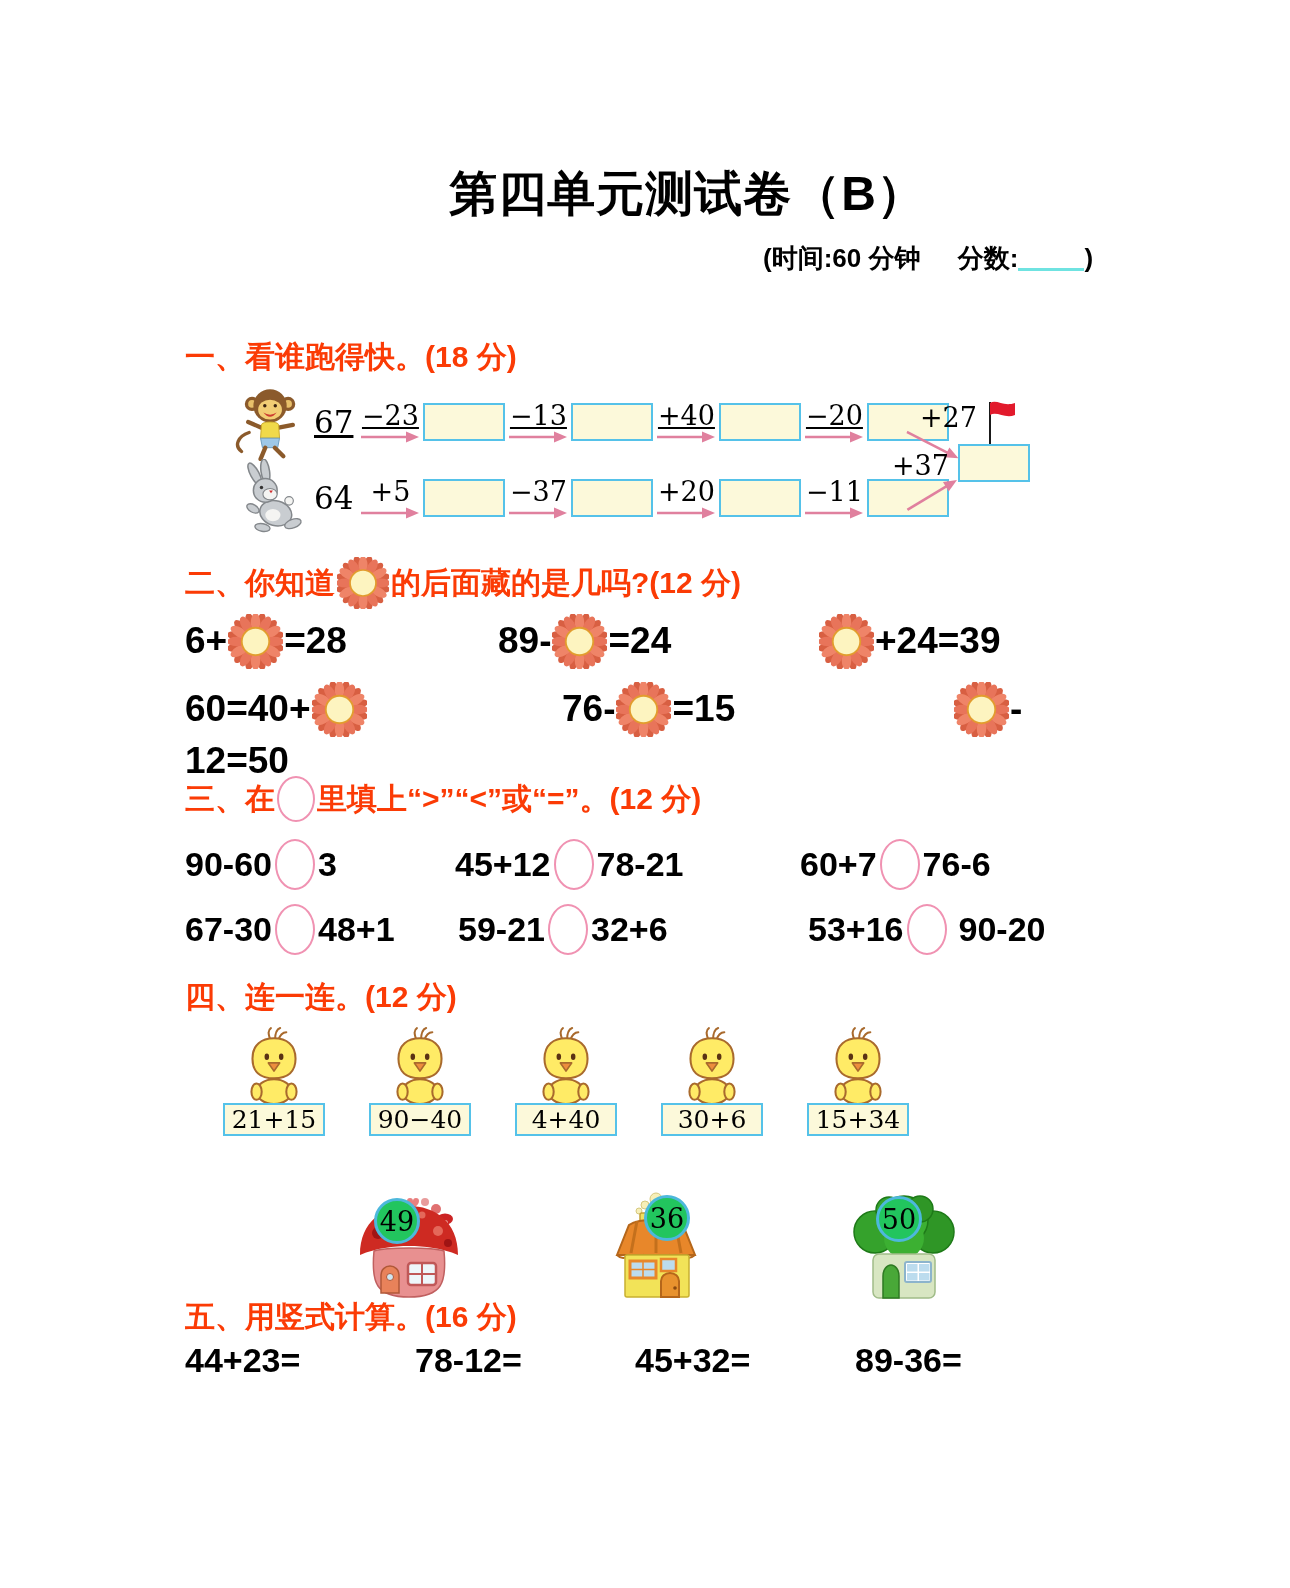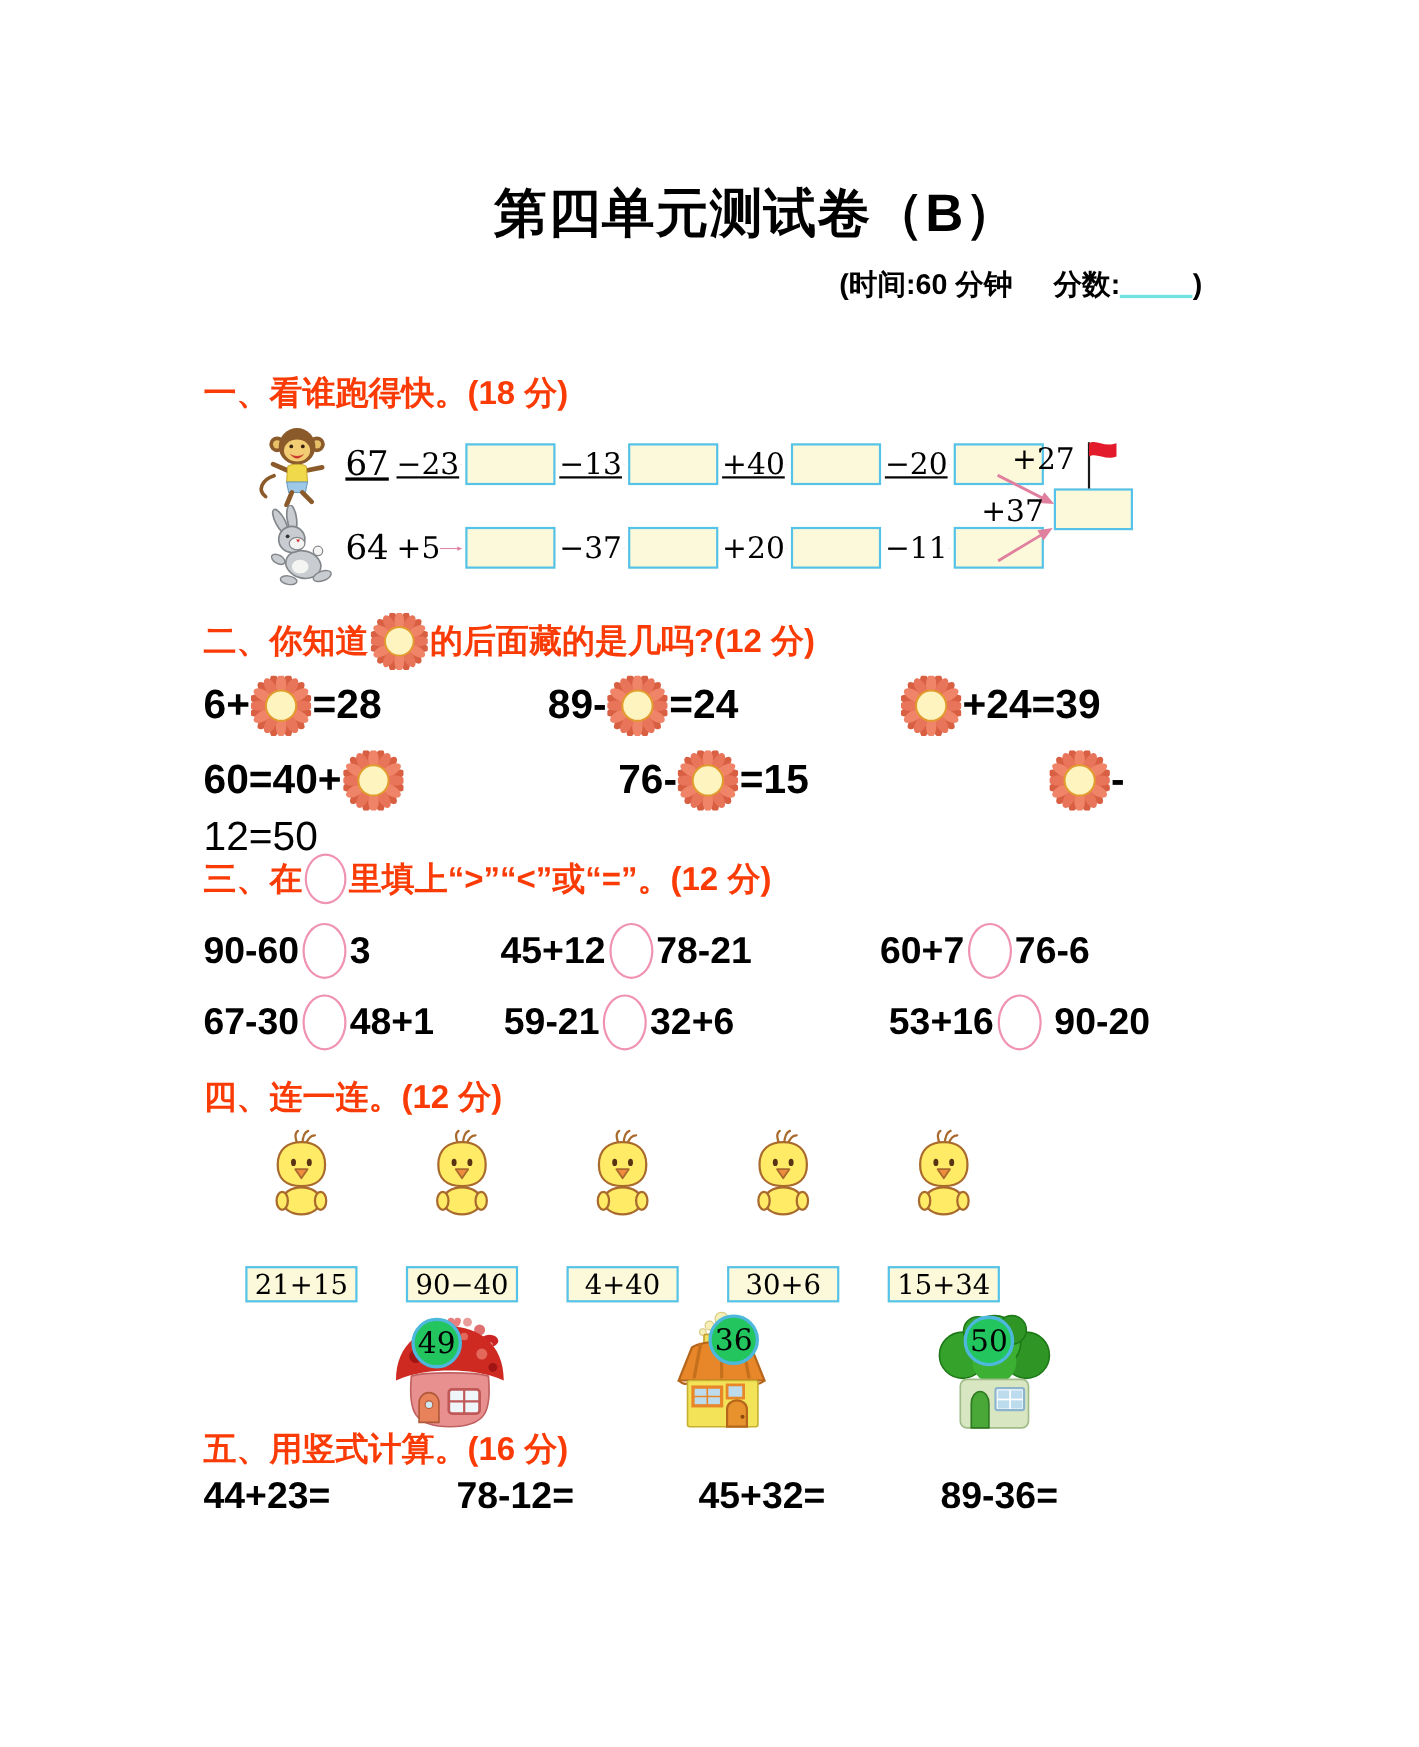--- a/index.html
+++ b/index.html
@@ -19,21 +19,21 @@
   #h3 { left:185px; top:774px; display:flex; align-items:center; height:50px; }
   #h4 { left:185px; top:977px; }
   #h5 { left:185px; top:1297px; }
 
   
   .chain { position:absolute; display:flex; align-items:center; height:80px; }
   #chain1 { left:233px; top:382px;text-decoration:underline; }
   #chain2 { left:233px; top:458px; }
   .animal { width:76px; height:78px; flex:none; }
   .start { font-family:"DejaVu Serif", serif; font-size:31px; margin:0 6px 0 5px; }
-  .oparrow { width:60px; display:flex; flex-direction:row; align-items:center; margin:12px 1px; flex:none; }
+  .oparrow { width:60px; display:flex; flex-direction:column; align-items:center; margin:12px 1px; flex:none; }
   .oparrow .op { font-family:"DejaVu Serif", serif; font-size:27px; line-height:27px; }
   .harrow { display:block; margin-top:1px; }
   .harrow line { stroke:#e0809e; stroke-width:2.6; }
   .harrow polygon { fill:#e0809e; }
   .cbox { width:78px; height:34px; background:#fcf9da; border:2px solid #55c2e9; flex:none; margin:0 2px; }
   .final-op { position:absolute; font-family:"DejaVu Serif", serif; font-size:27px; }
   #op27 { left:920px; top:402px; }
   #op37 { left:892px; top:450px; }
   .diag { position:absolute; transform-origin:0 50%; }
   #diag-down { left:907px; top:424px; transform:rotate(27deg); }
@@ -42,36 +42,36 @@
               background:#fcf9da; border:2px solid #55c2e9; }
   #flag { position:absolute; left:984px; top:399px; }
 
   
   .eq { position:absolute; display:flex; align-items:center; height:58px;
         font-size:37px; font-weight:bold; color:#000; }
   .flower-s { width:55px; height:55px; flex:none; margin:0 1px; }
   .flower-h { width:52px; height:52px; flex:none; margin:0 2px; }
   #eq1 { left:185px; top:612px; } #eq2 { left:498px; top:612px; } #eq3 { left:818px; top:612px; }
   #eq4 { left:185px; top:680px; } #eq5 { left:562px; top:680px; } #eq6 { left:953px; top:680px; }
-  #eqwrap { position:absolute; left:185px; top:740px; font-size:37px; font-weight:normal; }
+  #eqwrap { position:absolute; left:185px; top:740px; font-size:37px; font-weight:bold; }
 
   
   .cmp { position:absolute; display:flex; align-items:center; height:56px;
          font-size:34px; font-weight:bold; color:#000; }
   .ccircle { width:36px; height:47px; border:2px solid #f092b2; border-radius:50%;
              background:#fff; margin:0 3px; flex:none; }
   .hcircle { width:34px; height:42px; border:2px solid #f092b2; border-radius:50%;
              background:#fff; margin:0 2px; flex:none; }
   #c1 { left:185px; top:836px; } #c2 { left:455px; top:836px; } #c3 { left:800px; top:836px; }
   #c4 { left:185px; top:901px; } #c5 { left:458px; top:901px; } #c6 { left:808px; top:901px; }
   #c6 .ccircle { margin-right:12px; }
 
   
   #chicks { position:absolute; left:222px; top:1026px; display:flex; gap:42px; }
-  .chick-item { width:104px; display:flex; flex-direction:column; align-items:center;gap:48px; }
+  .chick-item { width:104px; display:flex; flex-direction:column; align-items:center; }
   .chick { width:76px; height:80px; }
   .sign { width:98px; height:29px; border:2px solid #55c2e9; background:#fcf9da;
           font-family:"DejaVu Serif", serif; font-size:25px; display:flex;
           align-items:center; justify-content:center; margin-top:-3px; }
   .house { position:absolute; }
   #house1 { left:350px; top:1190px; width:118px; height:114px; }
   #house2 { left:603px; top:1190px; width:108px; height:114px; }
   #house3 { left:845px; top:1192px; width:118px; height:110px; }
   .house > svg { width:100%; height:100%; display:block; }
   .numcircle { position:absolute; width:40px; height:40px; border:3px solid #4db8dc;

